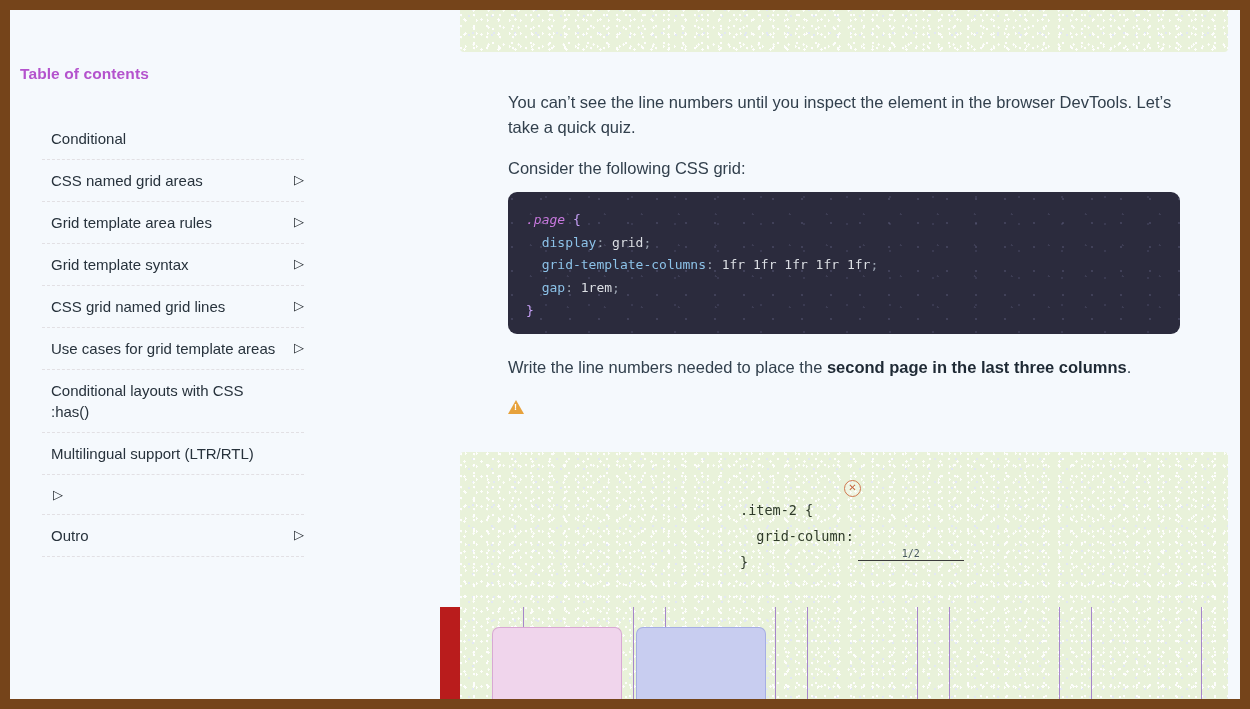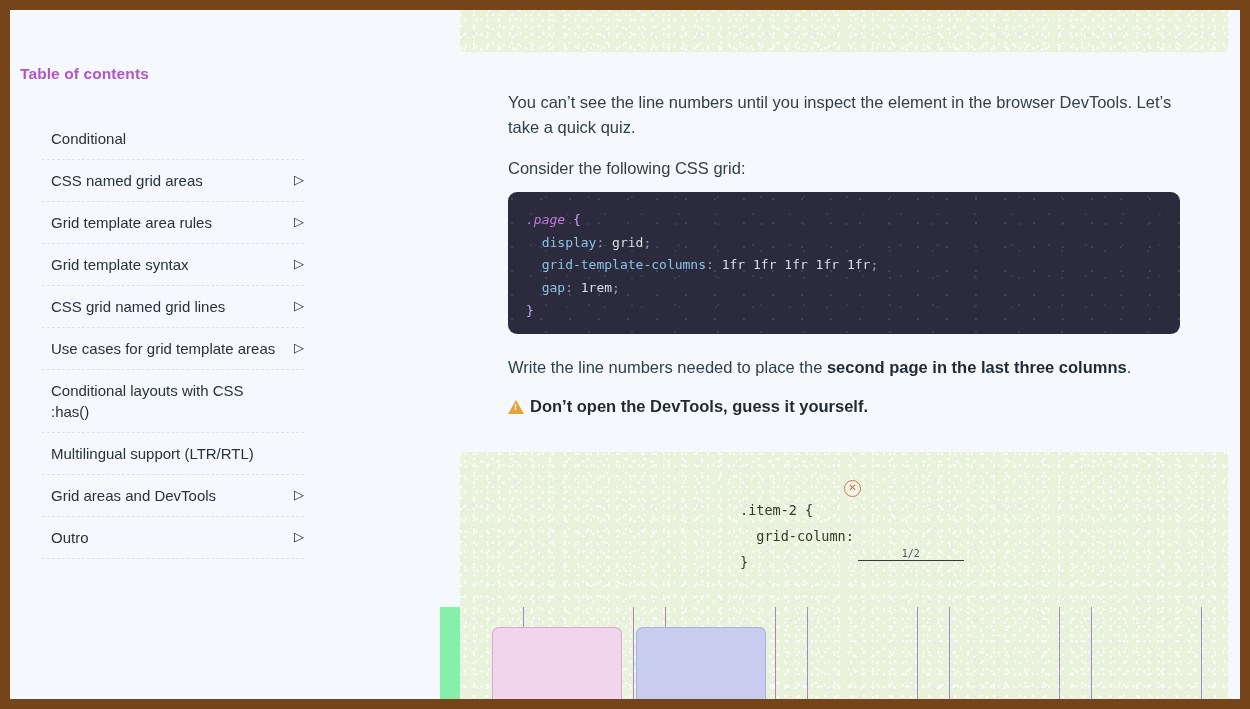--- a/index.html
+++ b/index.html
@@ -15,21 +15,21 @@
     font-family: "Liberation Sans", sans-serif;
   }
 
   
   #page-frame {
     position: absolute;
     left: 10px;
     top: 10px;
     width: 1230px;
     height: 689px;
-    background: #86efac;
+    background: #b91c1c;
     overflow: hidden;
   }
 
   
   #toc-sidebar {
     position: absolute;
     left: 0;
     top: 0;
     width: 430px;
     height: 689px;
@@ -309,21 +309,20 @@
         <span class="toc-label">Conditional layouts with CSS :has()</span>
         <span class="toc-marker hidden">▷</span>
       </li>
 
       <li class="toc-item">
         <span class="toc-label">Multilingual support (LTR/RTL)</span>
         <span class="toc-marker hidden">▷</span>
       </li>
 
       <li class="toc-item">
-        <span class="toc-label">Grid areas and DevTools</span>
         <span class="toc-marker">▷</span>
       </li>
 
       <li class="toc-item">
         <span class="toc-label">Outro</span>
         <span class="toc-marker">▷</span>
       </li>
 
     </ul>
   </nav>
@@ -333,21 +332,21 @@
     <div class="demo-panel" id="demo-panel-top"></div>
 
     <p class="para" id="para-1">You can’t see the line numbers until you inspect the element in the browser DevTools. Let’s take a quick quiz.</p>
 
     <p class="para" id="para-2">Consider the following CSS grid:</p>
 
     <pre id="code-block"><div class="code-line"><span class="tok-sel">.page</span> <span class="tok-brace">{</span></div><div class="code-line">  <span class="tok-prop">display</span><span class="tok-punc">: </span><span class="tok-val">grid</span><span class="tok-punc">;</span></div><div class="code-line">  <span class="tok-prop">grid-template-columns</span><span class="tok-punc">: </span><span class="tok-val">1fr 1fr 1fr 1fr 1fr</span><span class="tok-punc">;</span></div><div class="code-line">  <span class="tok-prop">gap</span><span class="tok-punc">: </span><span class="tok-val">1rem</span><span class="tok-punc">;</span></div><div class="code-line"><span class="tok-brace">}</span></div></pre>
 
     <p class="para" id="para-3"><span>Write the line numbers needed to place the </span><b>second page in the last three columns</b><span>.</span></p>
 
-    <p class="para" id="para-4"><span class="warn-icon"></span><span>Don’t open the DevTools, guess it yourself.</span></p>
+    <p class="para" id="para-4"><span class="warn-icon"></span></p>
 
     <div class="demo-panel" id="demo-panel-bottom">
 
       <div id="quiz-status-icon">✕</div>
 
       <div id="quiz-code"><span>.item-2 {</span>
   <span>grid-column:</span><input id="quiz-answer-input" type="text" value="1/2" style="">
 <span>}</span></div>
 
       <div id="grid-viz">

